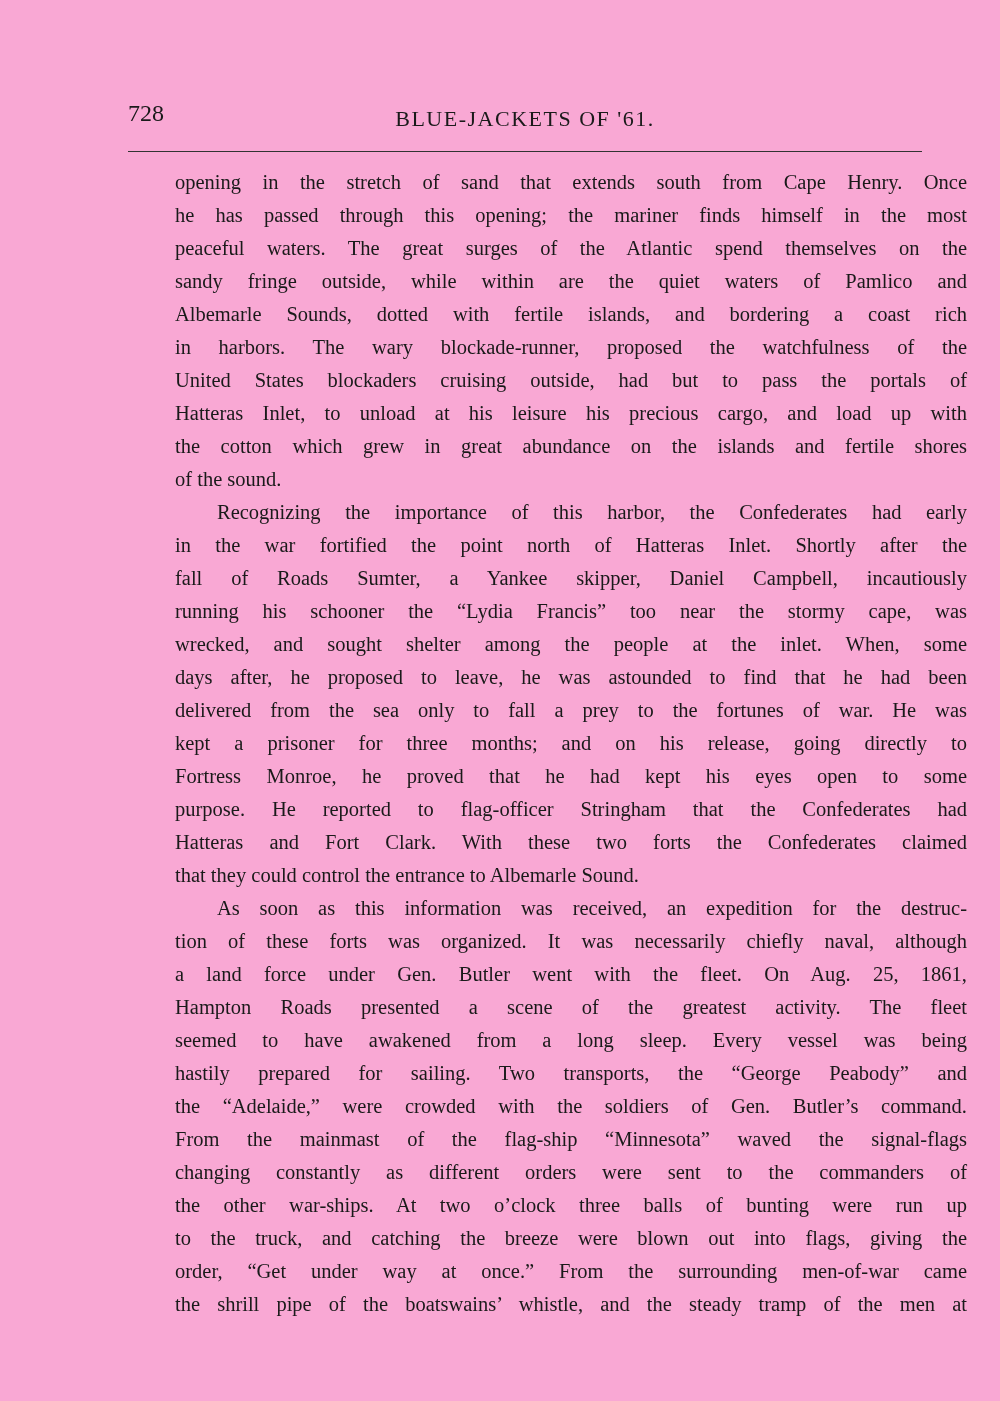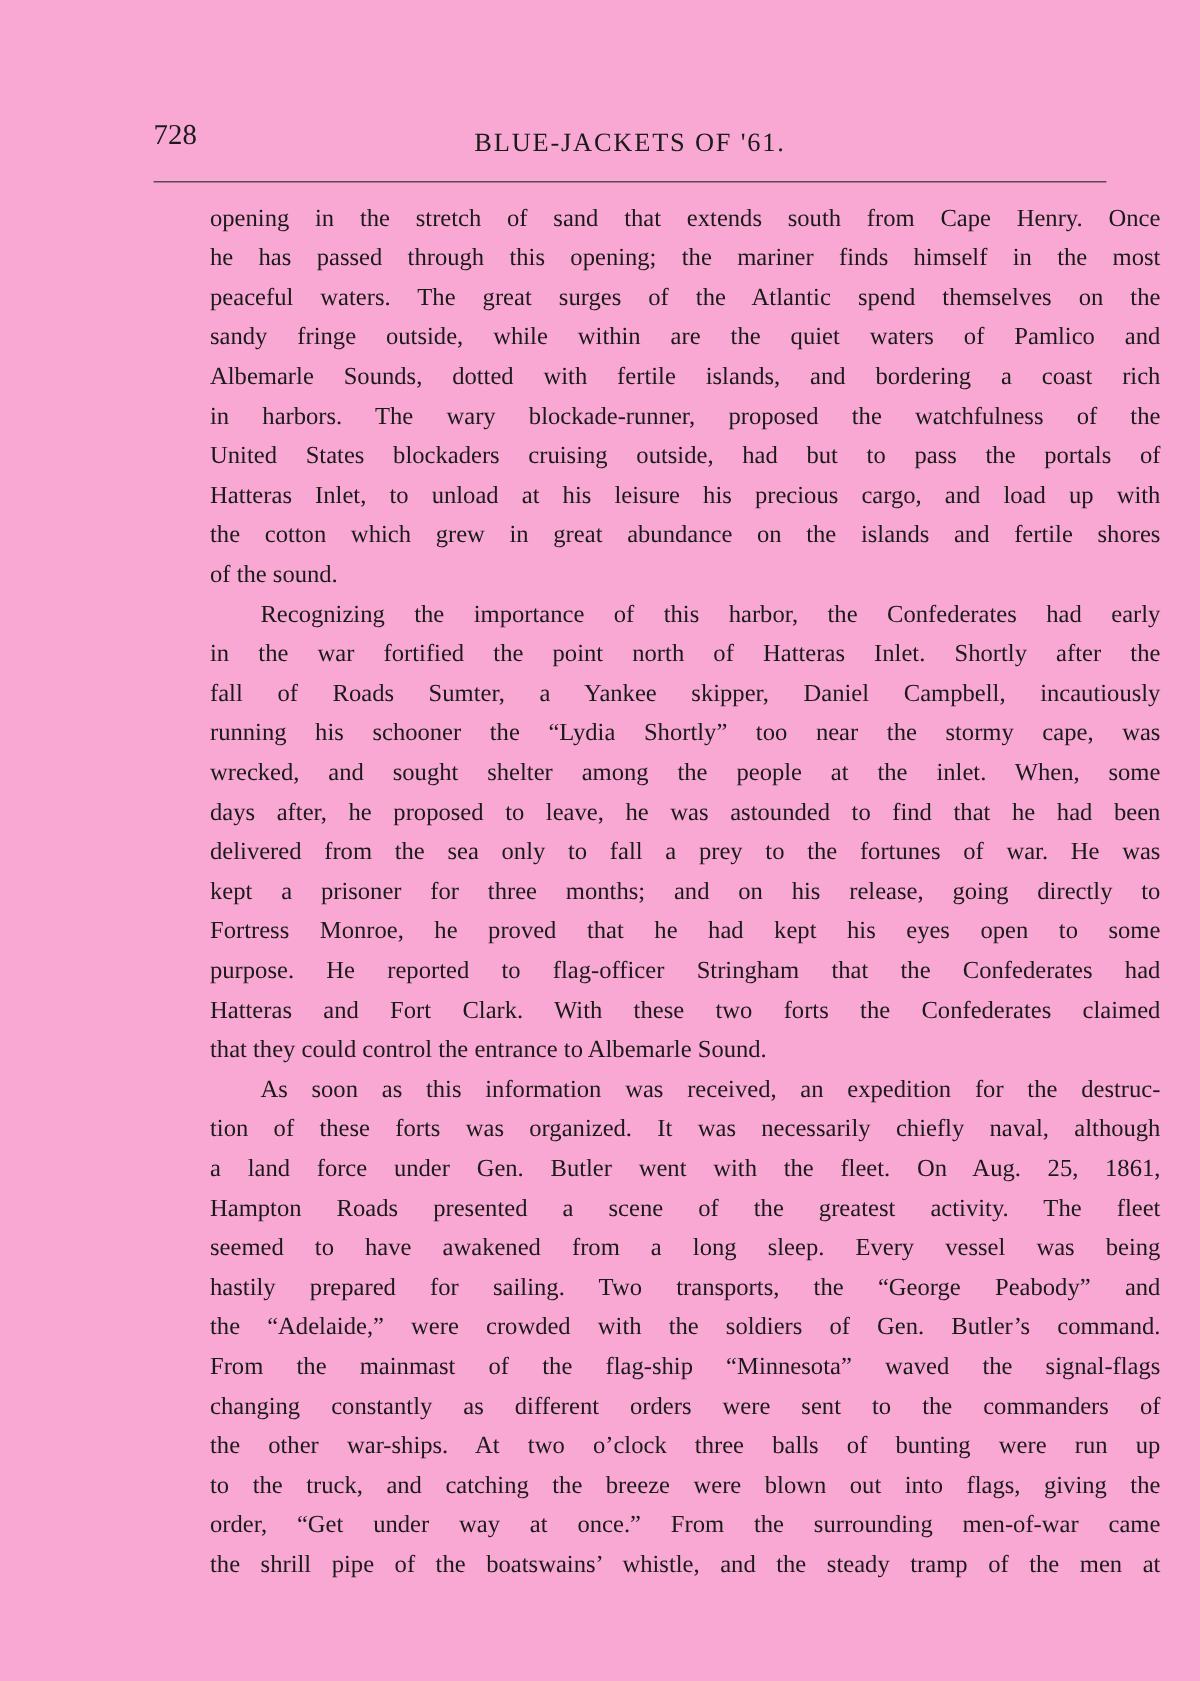--- a/index.html
+++ b/index.html
@@ -33,21 +33,21 @@
         <div class="line">in harbors. The wary blockade-runner, proposed the watchfulness of the</div>
         <div class="line">United States blockaders cruising outside, had but to pass the portals of</div>
         <div class="line">Hatteras Inlet, to unload at his leisure his precious cargo, and load up with</div>
         <div class="line">the cotton which grew in great abundance on the islands and fertile shores</div>
         <div class="line last">of the sound.</div>
       </div>
       <div class="paragraph">
         <div class="line indent">Recognizing the importance of this harbor, the Confederates had early</div>
         <div class="line">in the war fortified the point north of Hatteras Inlet. Shortly after the</div>
         <div class="line">fall of Roads Sumter, a Yankee skipper, Daniel Campbell, incautiously</div>
-        <div class="line">running his schooner the “Lydia Shortly” too near the stormy cape, was</div>
+        <div class="line">running his schooner the “Lydia Francis” too near the stormy cape, was</div>
         <div class="line">wrecked, and sought shelter among the people at the inlet. When, some</div>
         <div class="line">days after, he proposed to leave, he was astounded to find that he had been</div>
         <div class="line">delivered from the sea only to fall a prey to the fortunes of war. He was</div>
         <div class="line">kept a prisoner for three months; and on his release, going directly to</div>
         <div class="line">Fortress Monroe, he proved that he had kept his eyes open to some</div>
         <div class="line">purpose. He reported to flag-officer Stringham that the Confederates had</div>
         <div class="line">Hatteras and Fort Clark. With these two forts the Confederates claimed</div>
         <div class="line last">that they could control the entrance to Albemarle Sound.</div>
       </div>
       <div class="paragraph">

